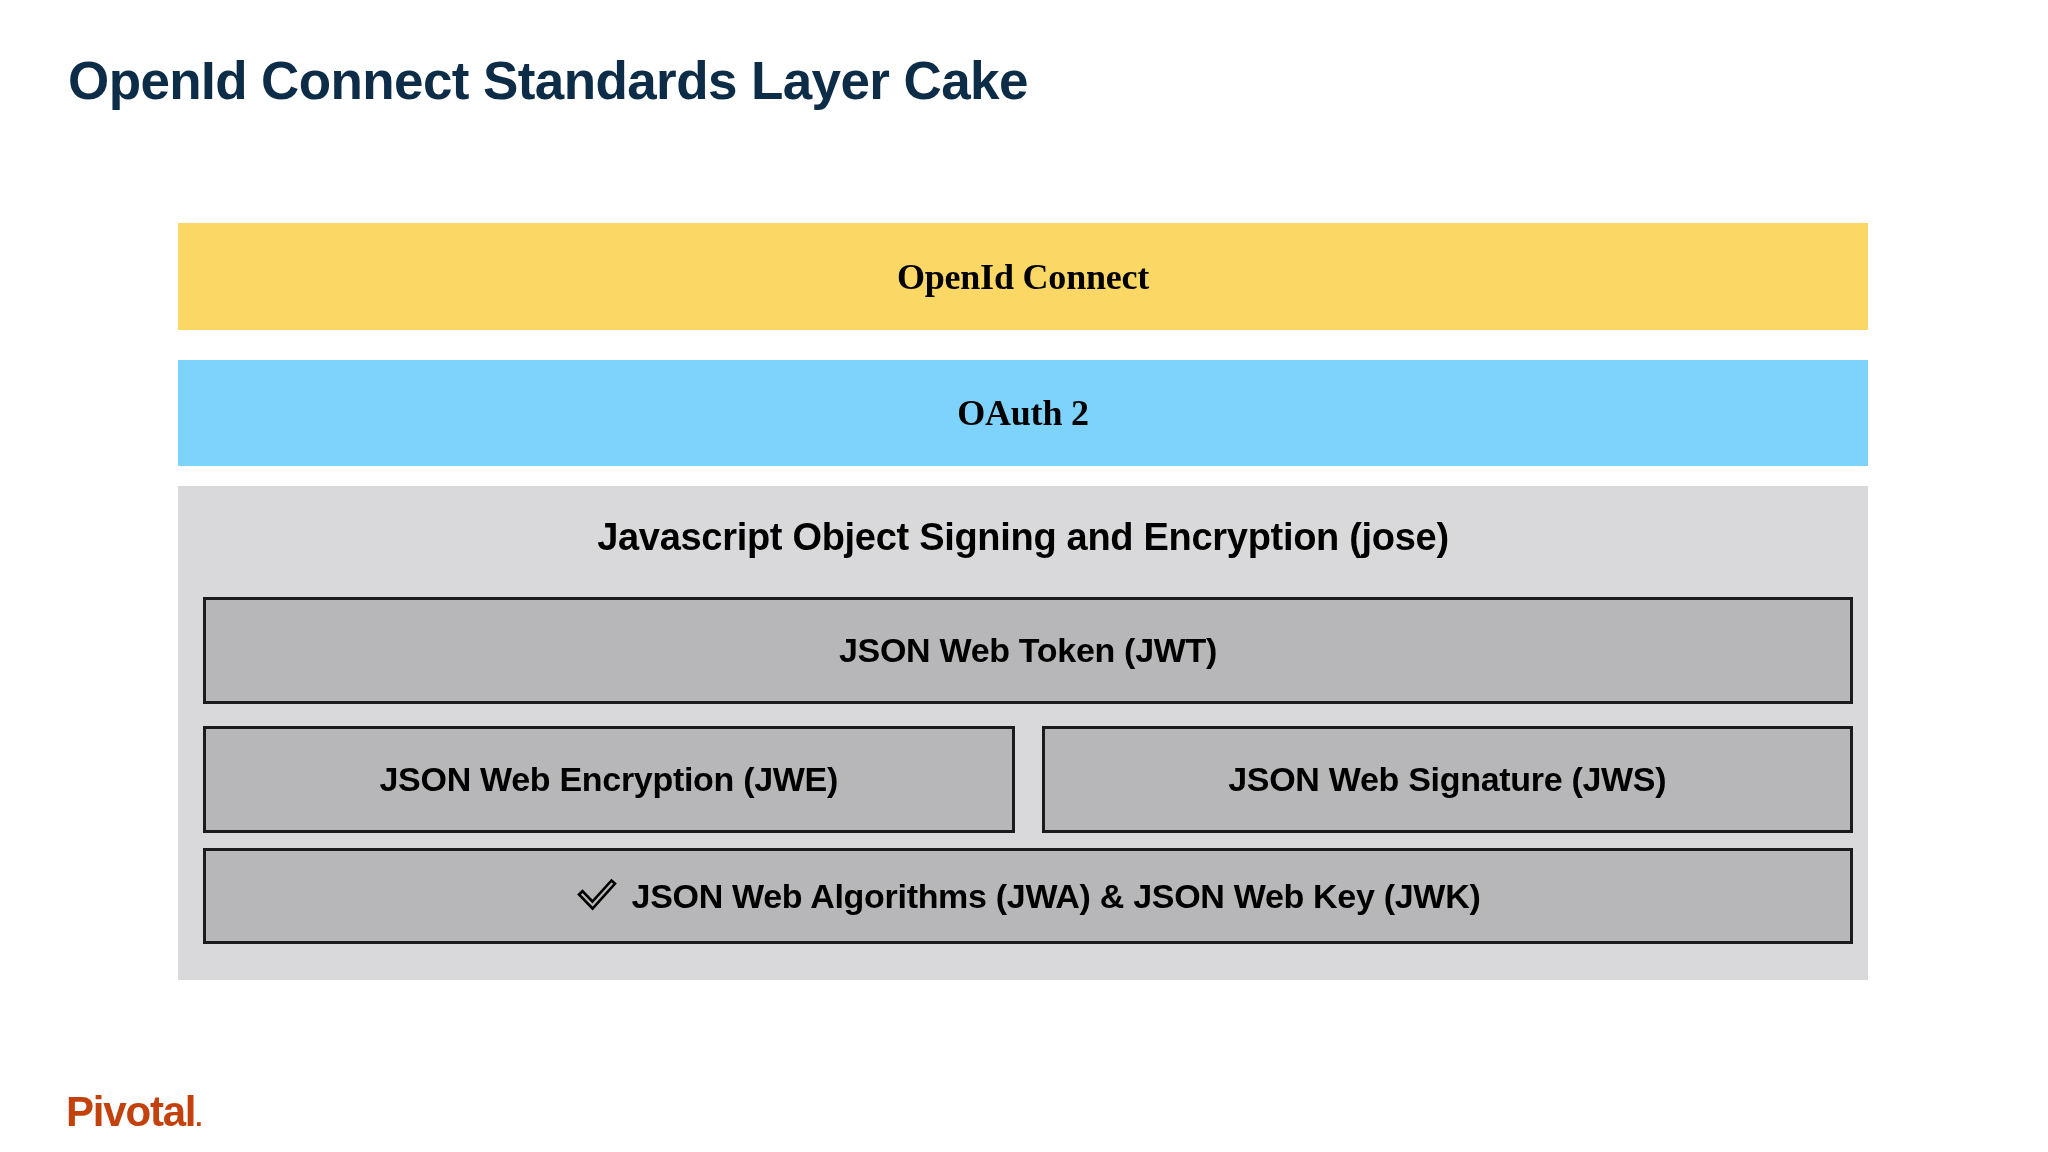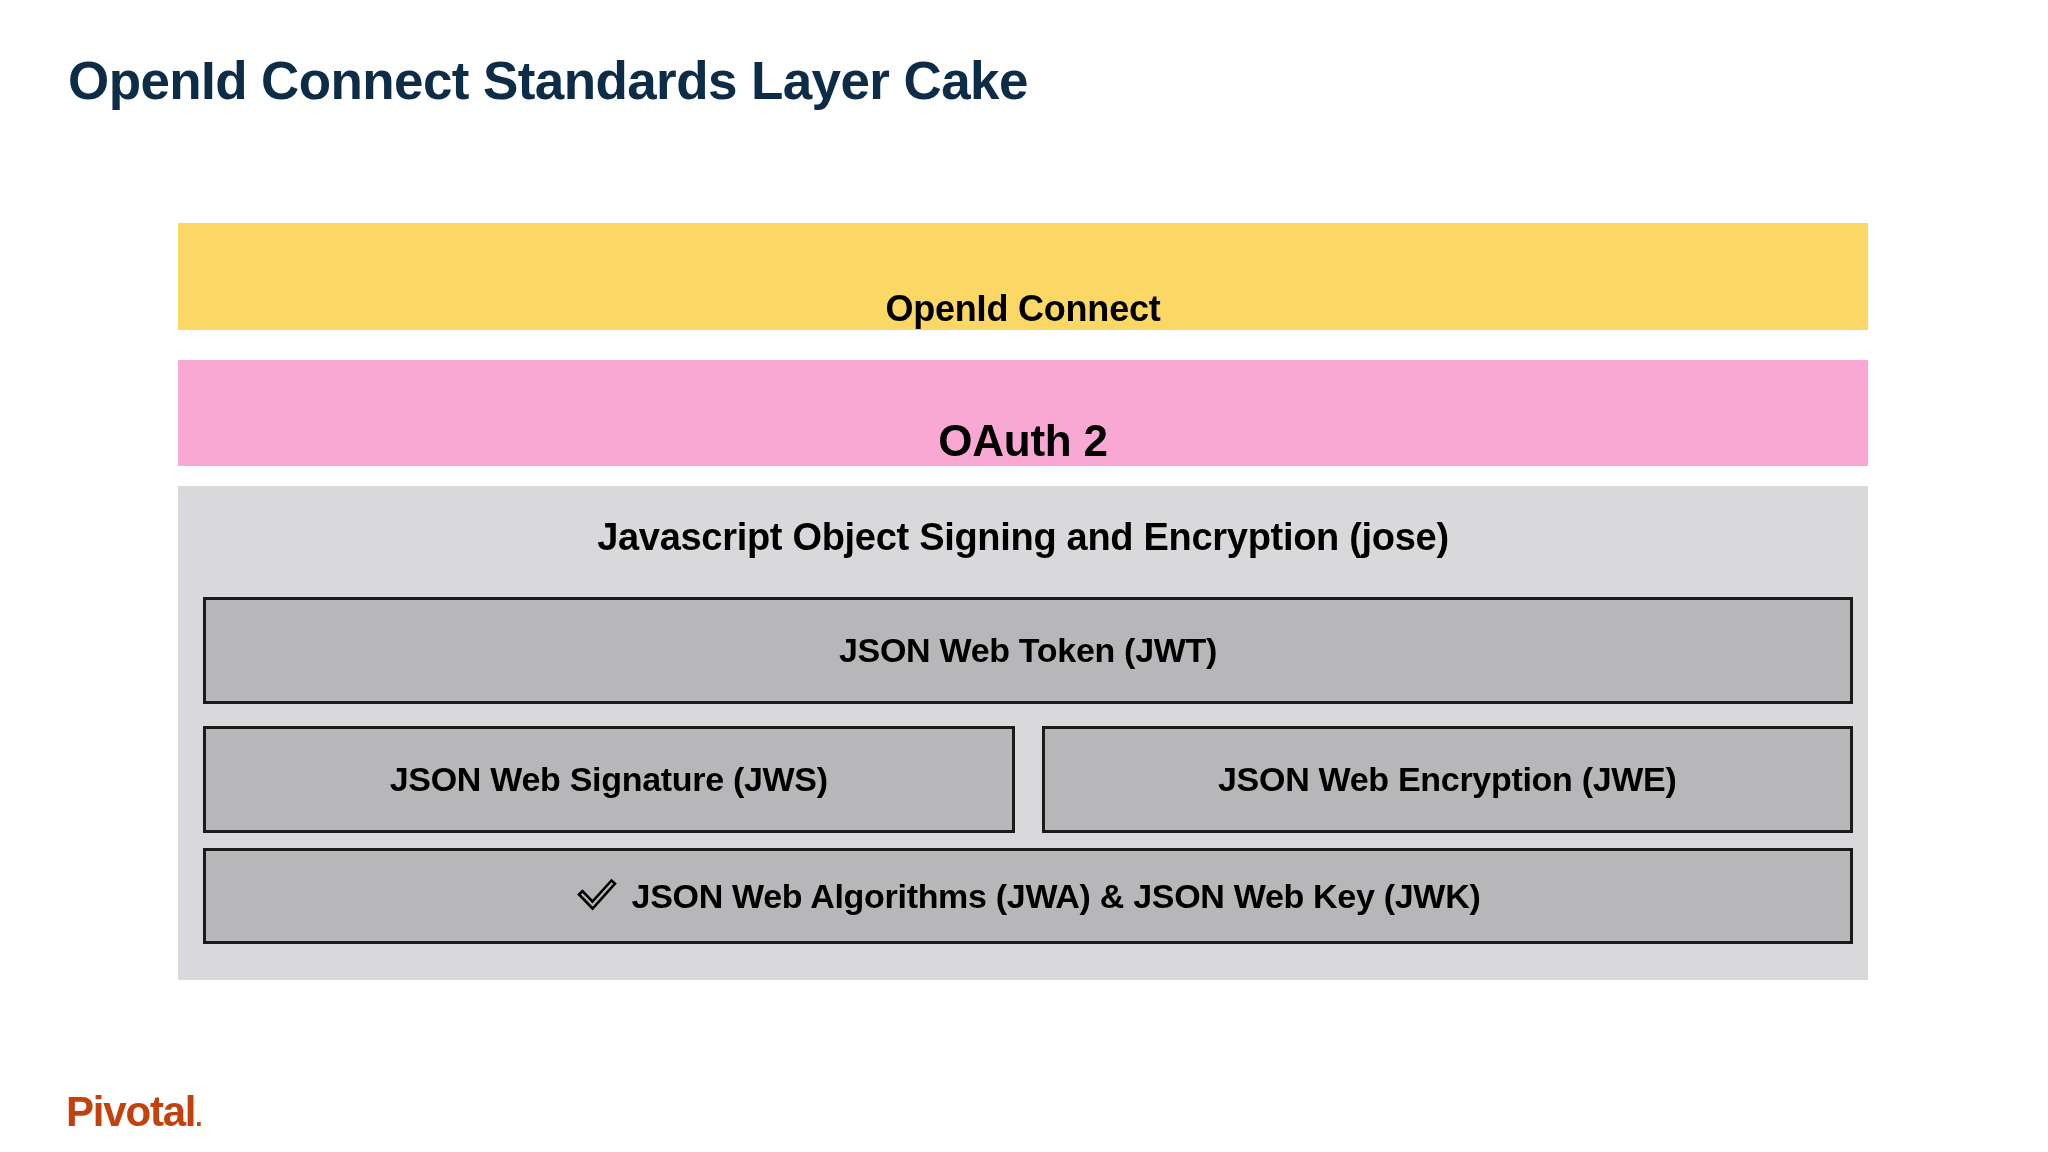--- a/index.html
+++ b/index.html
@@ -40,40 +40,41 @@
   .cake {
     position: absolute;
     left: 178px;
     top: 223px;
     width: 1690px;
   }
 
   .layer {
     box-sizing: border-box;
     display: flex;
-    align-items: flex-end;
+    align-items: center;
     justify-content: center;
     color: #000000;
     font-weight: bold;
     text-align: center;
+    font-family: Liberation Serif, serif;
   }
 
   .layer-oidc {
     height: 107px;
     background: #fbd765;
     font-size: 36px;
     letter-spacing: -0.2px;
   }
 
   .spacer-a { height: 30px; }
 
   .layer-oauth {
     height: 106px;
-    background: #f9a8d4;
-    font-size: 44px;
+    background: #7dd3fc;
+    font-size: 36px;
     letter-spacing: -0.2px;
   }
 
   .spacer-b { height: 20px; }
 
   
   .jose {
     box-sizing: border-box;
     background: #d9d9db;
     padding: 0;
@@ -201,24 +202,24 @@
       <div class="jose-title">Javascript Object Signing and Encryption (jose)</div>
 
       <div class="jose-inner">
 
         <div class="ibox row-jwt">
           <span>JSON Web Token (JWT)</span>
         </div>
 
         <div class="row-sig">
           <div class="ibox">
-            <span>JSON Web Signature (JWS)</span>
+            <span>JSON Web Encryption (JWE)</span>
           </div>
           <div class="ibox">
-            <span>JSON Web Encryption (JWE)</span>
+            <span>JSON Web Signature (JWS)</span>
           </div>
         </div>
 
         <div class="ibox row-alg">
           <span class="alg-label">
             <span class="check-icon">
               <svg width="42" height="42" viewBox="0 0 42 42" aria-hidden="true">
                 <path d="M3 19.5 L6.5 16.2 L16.4 26.5 L35.5 5.5 L39 8.6 L16.6 33.5 Z" fill="none" stroke="#000000" stroke-width="2.6" stroke-linejoin="miter"></path>
               </svg>
             </span>

